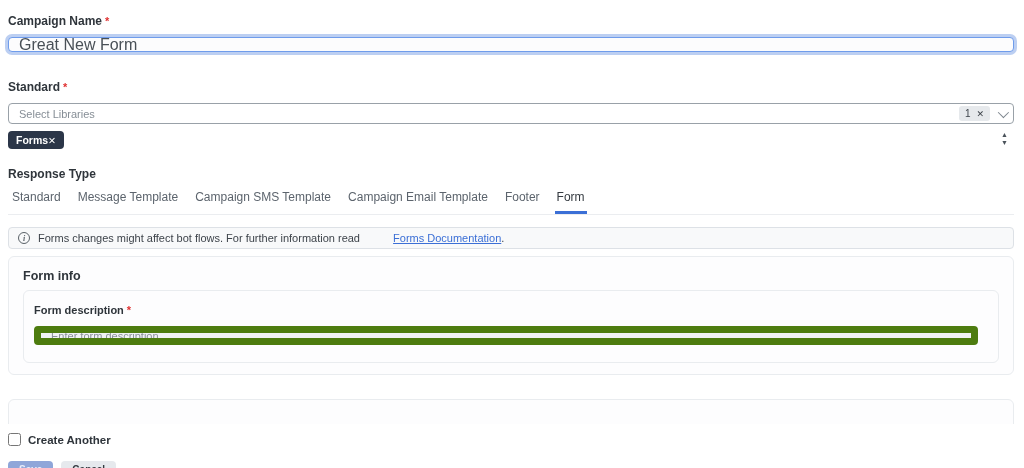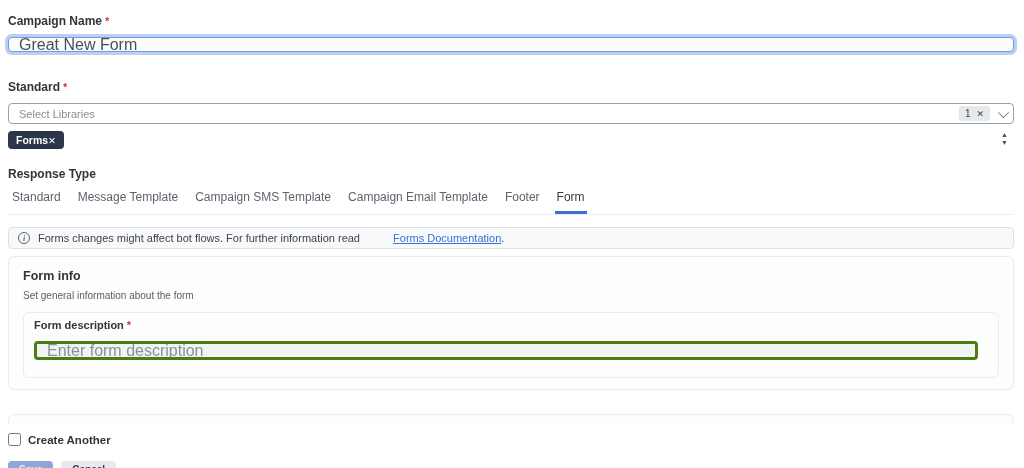--- a/index.html
+++ b/index.html
@@ -41,24 +41,24 @@
     height:22px; display:flex; align-items:center; gap:8px; padding:0 9px; font-size:11px; color:#3d434a; }
   .info-icon { width:12px; height:12px; border:1px solid #5a6268; border-radius:50%; color:#5a6268;
     font-size:8px; display:inline-flex; align-items:center; justify-content:center; font-family:"Liberation Serif", serif; font-style:italic; font-weight:bold; flex:0 0 auto; }
   .banner a { color:#3b6fd6; text-decoration:underline; cursor:pointer;padding-left:30px; }
 
   .scroll-area { margin-top:7px; height:168px; overflow:hidden; display:flex; flex-direction:column; gap:24px; }
   .card { border:1px solid #e9ecef; border-radius:6px; background:#fdfdfe; }
   .card-info { padding:12px 14px 11px 14px; flex:0 0 auto; }
   .card-title { font-size:12.5px; font-weight:bold; color:#2f353b; margin-bottom:7px; }
   .card-subtitle { font-size:10px; color:#5a6268; margin-bottom:11px; }
-  .inner-card { border:1px solid #e9ecef; border-radius:6px; background:#fdfdfe; padding:6px 10px 17px 10px; }
+  .inner-card { border:1px solid #e9ecef; border-radius:6px; background:#fdfdfe; padding:13px 10px 17px 10px; }
   .inner-label { font-size:11px; font-weight:bold; color:#2f353b; margin-bottom:10px; display:block; }
   .desc-input { display:block; width:calc(100% - 10px); height:19px; background:#f1f3f5;
-    border:3px solid #4d7c0f; border-radius:4px; font-size:16px; padding:0 10px; color:#495057;
+    border:7px solid #4d7c0f; border-radius:4px; font-size:11px; padding:0 10px; color:#495057;
     font-family:"Liberation Sans", sans-serif; outline:none; }
   .desc-input::placeholder { color:#8a9199; }
   .card-prompt { padding:18px 14px; min-height:64px; flex:0 0 auto; }
 
   .create-another { margin-top:9px; display:flex; align-items:center; gap:7px; }
   .create-another input { width:13px; height:13px; accent-color:#3b6fd6; cursor:pointer; }
   .create-another .ca-label { font-size:11.5px; font-weight:bold; color:#2f353b; }
 
   .actions { margin-top:15px; display:flex; gap:8px; }
   .btn { border:none; border-radius:4px; font-size:10px; font-weight:bold; height:17px;
@@ -116,21 +116,20 @@
 
   <div class="banner">
     <span class="info-icon">i</span>
     <span><span>Forms changes might affect bot flows. For further information read</span>
       <a>Forms Documentation</a><span>.</span></span>
   </div>
 
   <div class="scroll-area">
     <div class="card card-info">
       <div class="card-title">Form info</div>
-      <div class="card-subtitle">Set general information about the form</div>
       <div class="inner-card">
         <label class="inner-label">
           <span>Form description</span><span class="req">*</span>
         </label>
         <input class="desc-input" type="text" placeholder="Enter form description" style="">
       </div>
     </div>
     <div class="card card-prompt">
       
     </div>

